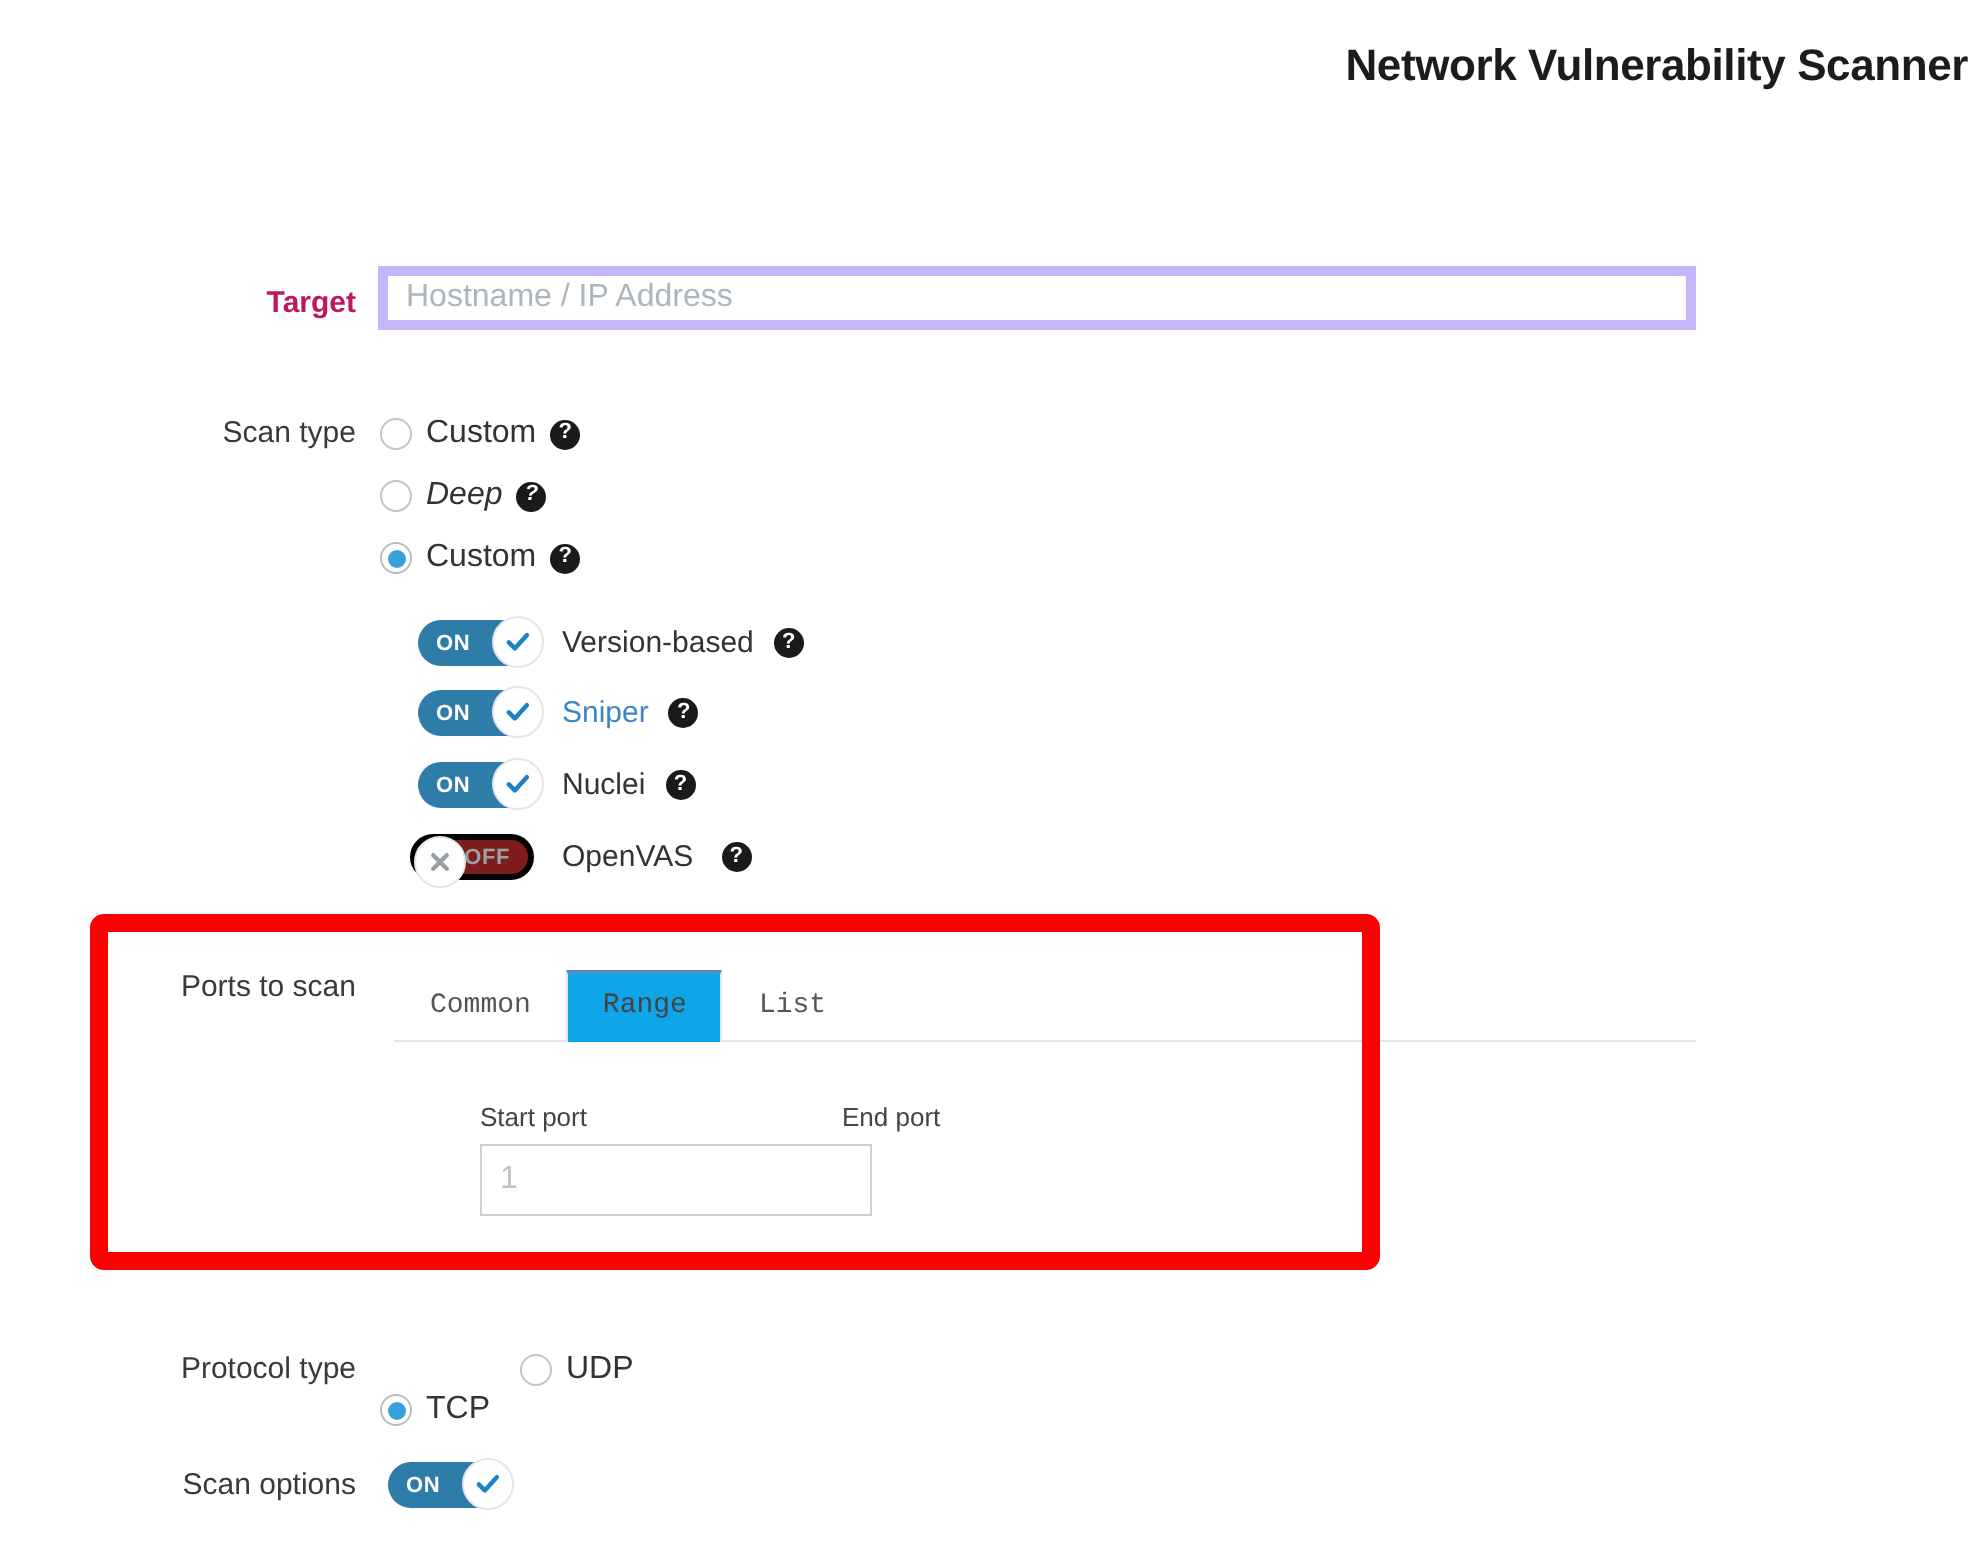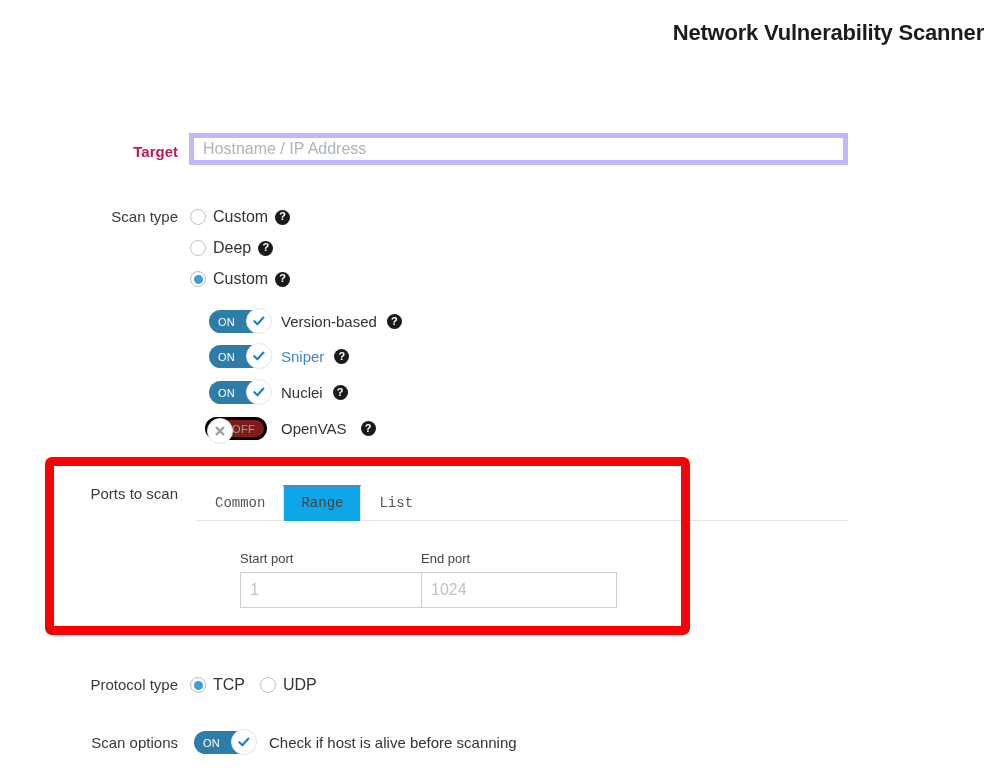--- a/index.html
+++ b/index.html
@@ -122,21 +122,21 @@
   }
   .switch.on { background: #2e7da8; }
   .switch.off { background: #7f1d1d; border: 3px solid #000000; }
   .switch .stext {
     position: absolute;
     top: 0;
     height: 100%;
     display: flex;
     align-items: center;
     font-size: 11px;
-    font-weight: normal;
+    font-weight: bold;
     letter-spacing: 0.3px;
     text-align: right;
   }
   .switch.on .stext { left: 9px; color: #ffffff; }
   .switch.off .stext { right: 9px; color: #9aa0a6; }
   .knob {
     position: absolute;
     top: -2px;
     width: 26px; height: 26px;
     border-radius: 50%;
@@ -227,21 +227,21 @@
 <input class="target-input" type="text" placeholder="Hostname / IP Address" style="">
 
 <div class="row-label" style="left:45px; top:208px; width:133px;">Scan type</div>
 
 <div class="radio-opt" style="left:190px; top:208px;">
   <span class="radio"></span>
   <span>Custom</span>
   <span class="help-icon">?</span>
 </div>
 
-<div class="radio-opt" style="left:190px; top:239px;">
+<div class="radio-opt" style="left:190px; top:239px;font-style:italic;">
   <span class="radio"></span>
   <span>Deep</span>
   <span class="help-icon">?</span>
 </div>
 
 <div class="radio-opt" style="left:190px; top:270px;">
   <span class="radio checked"></span>
   <span>Custom</span>
   <span class="help-icon">?</span>
 </div>
@@ -306,42 +306,40 @@
   <div class="tab">List</div>
 </div>
 
 <div class="field-group" style="left:200px; top:551px;margin-left:40px;">
   <label class="field-label">Start port</label>
   <input class="port-input" type="text" placeholder="1" style="">
 </div>
 
 <div class="field-group" style="left:421px; top:551px;">
   <label class="field-label">End port</label>
-  <input class="port-input" type="text" placeholder="1024" style="">
 </div>
 
 <div class="red-highlight"></div>
 
 <div class="row-label" style="left:45px; top:676px; width:133px;">Protocol type</div>
 
-<div class="radio-opt" style="left:190px; top:676px;">
+<div class="radio-opt" style="left:190px; top:696px;">
   <span class="radio checked"></span>
   <span>TCP</span>
 </div>
 
 <div class="radio-opt" style="left:260px; top:676px;">
   <span class="radio"></span>
   <span>UDP</span>
 </div>
 
 <div class="row-label" style="left:45px; top:734px; width:133px;">Scan options</div>
 
 <div class="toggle-row" style="left:194px; top:731px; gap:13px;">
   <span class="switch on">
     <span class="stext">ON</span>
     <span class="knob">
       <svg width="14" height="14" viewBox="0 0 14 14">
         <path d="M2.4 7.2 L5.4 10.2 L11.4 3.6" fill="none" stroke="#1b83c4" stroke-width="2.2" stroke-linecap="round" stroke-linejoin="round"></path>
       </svg>
     </span>
   </span>
-  <span>Check if host is alive before scanning</span>
 </div>
 
 </body></html>

